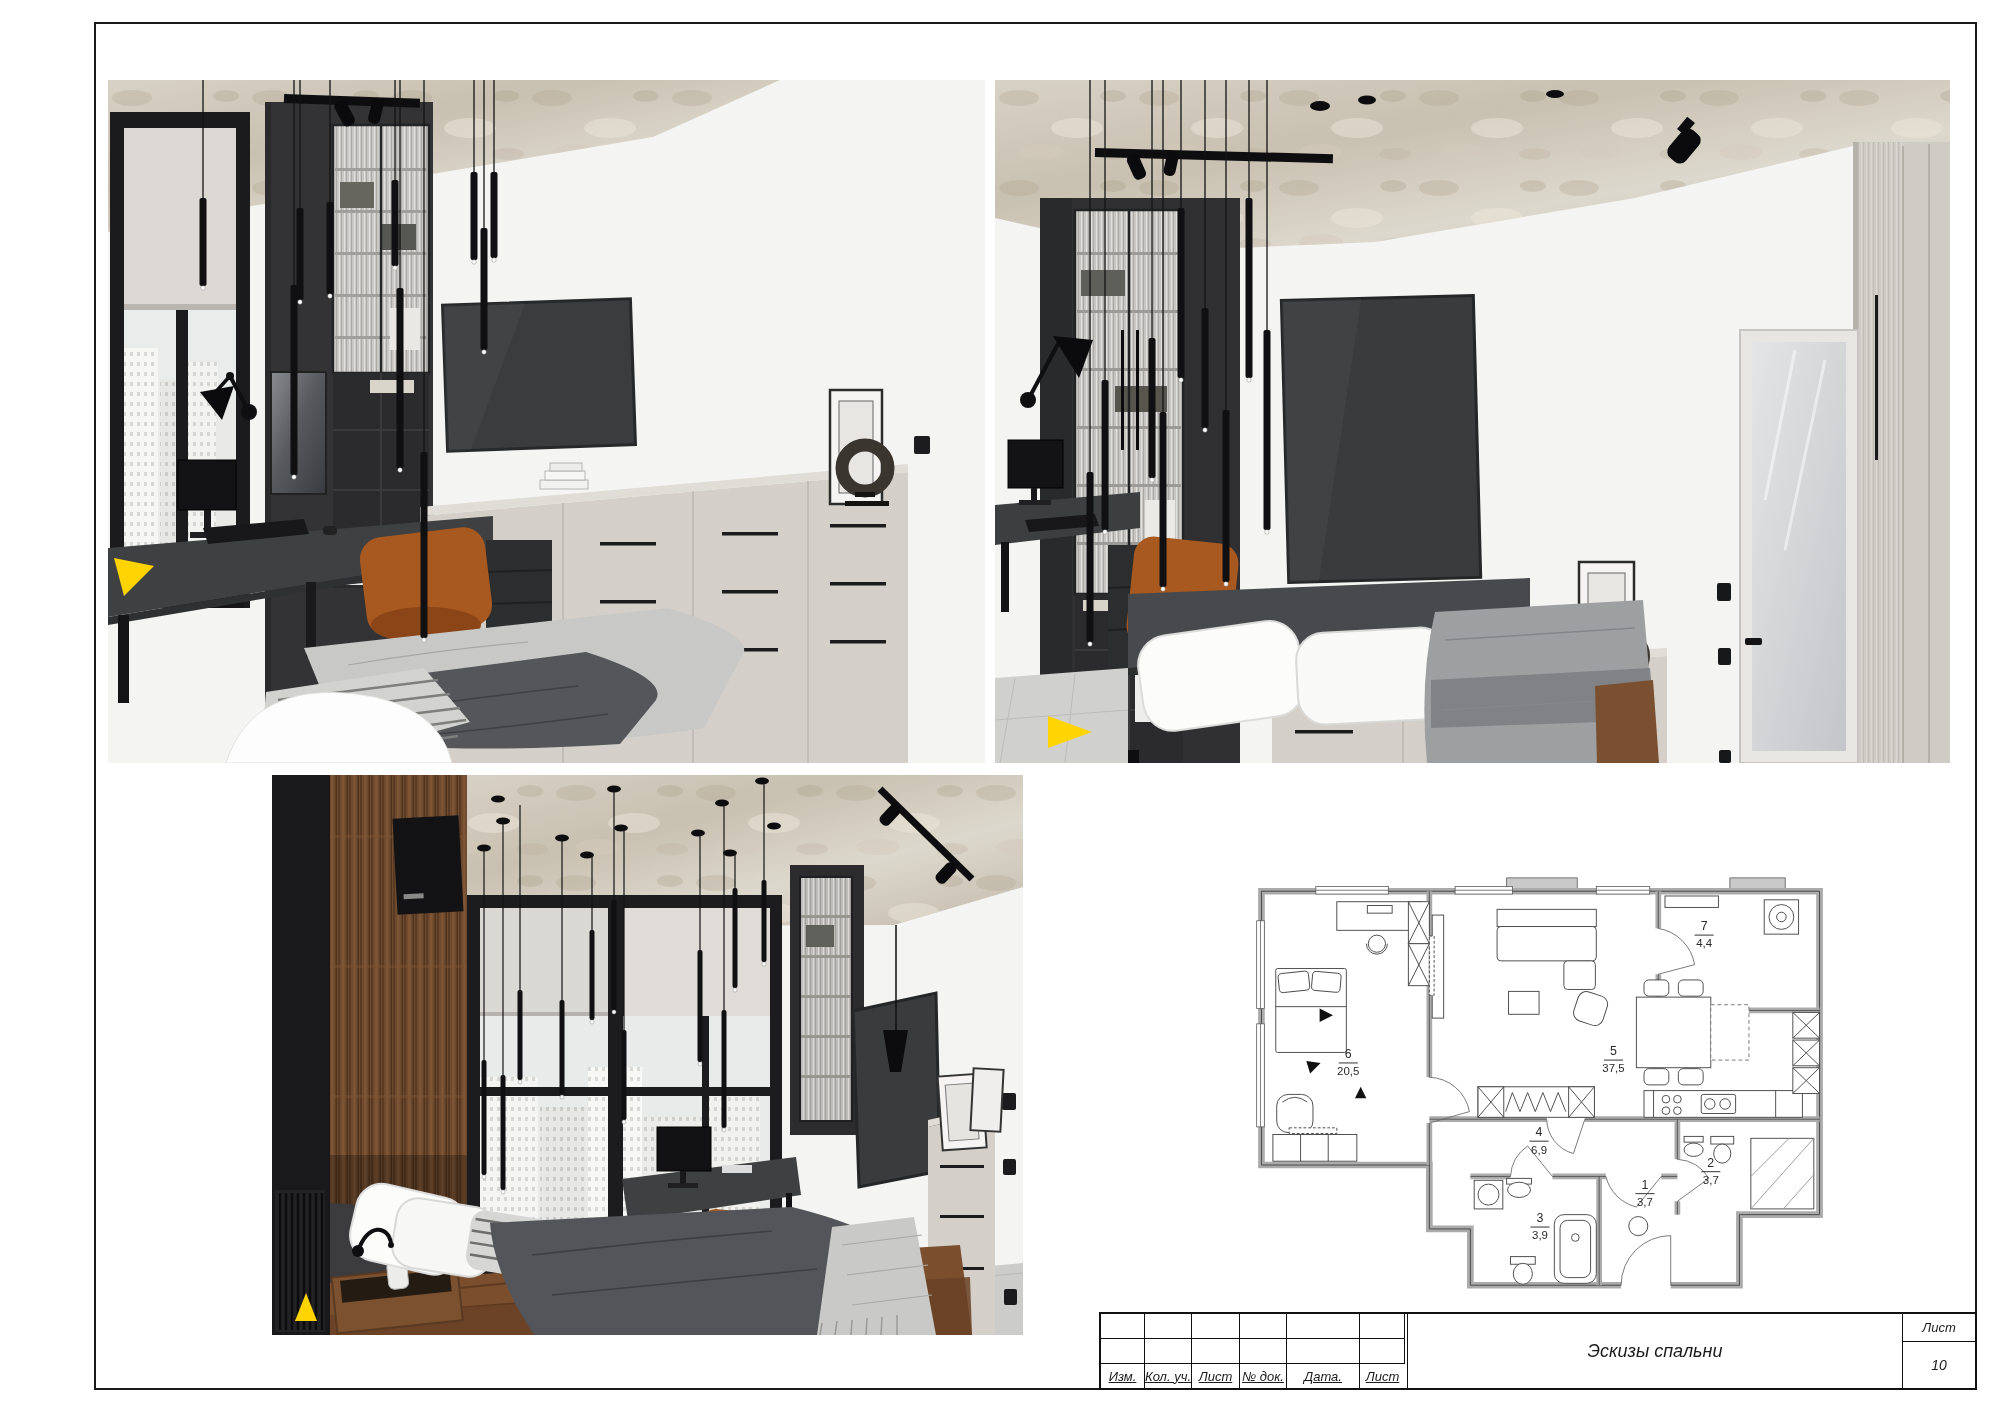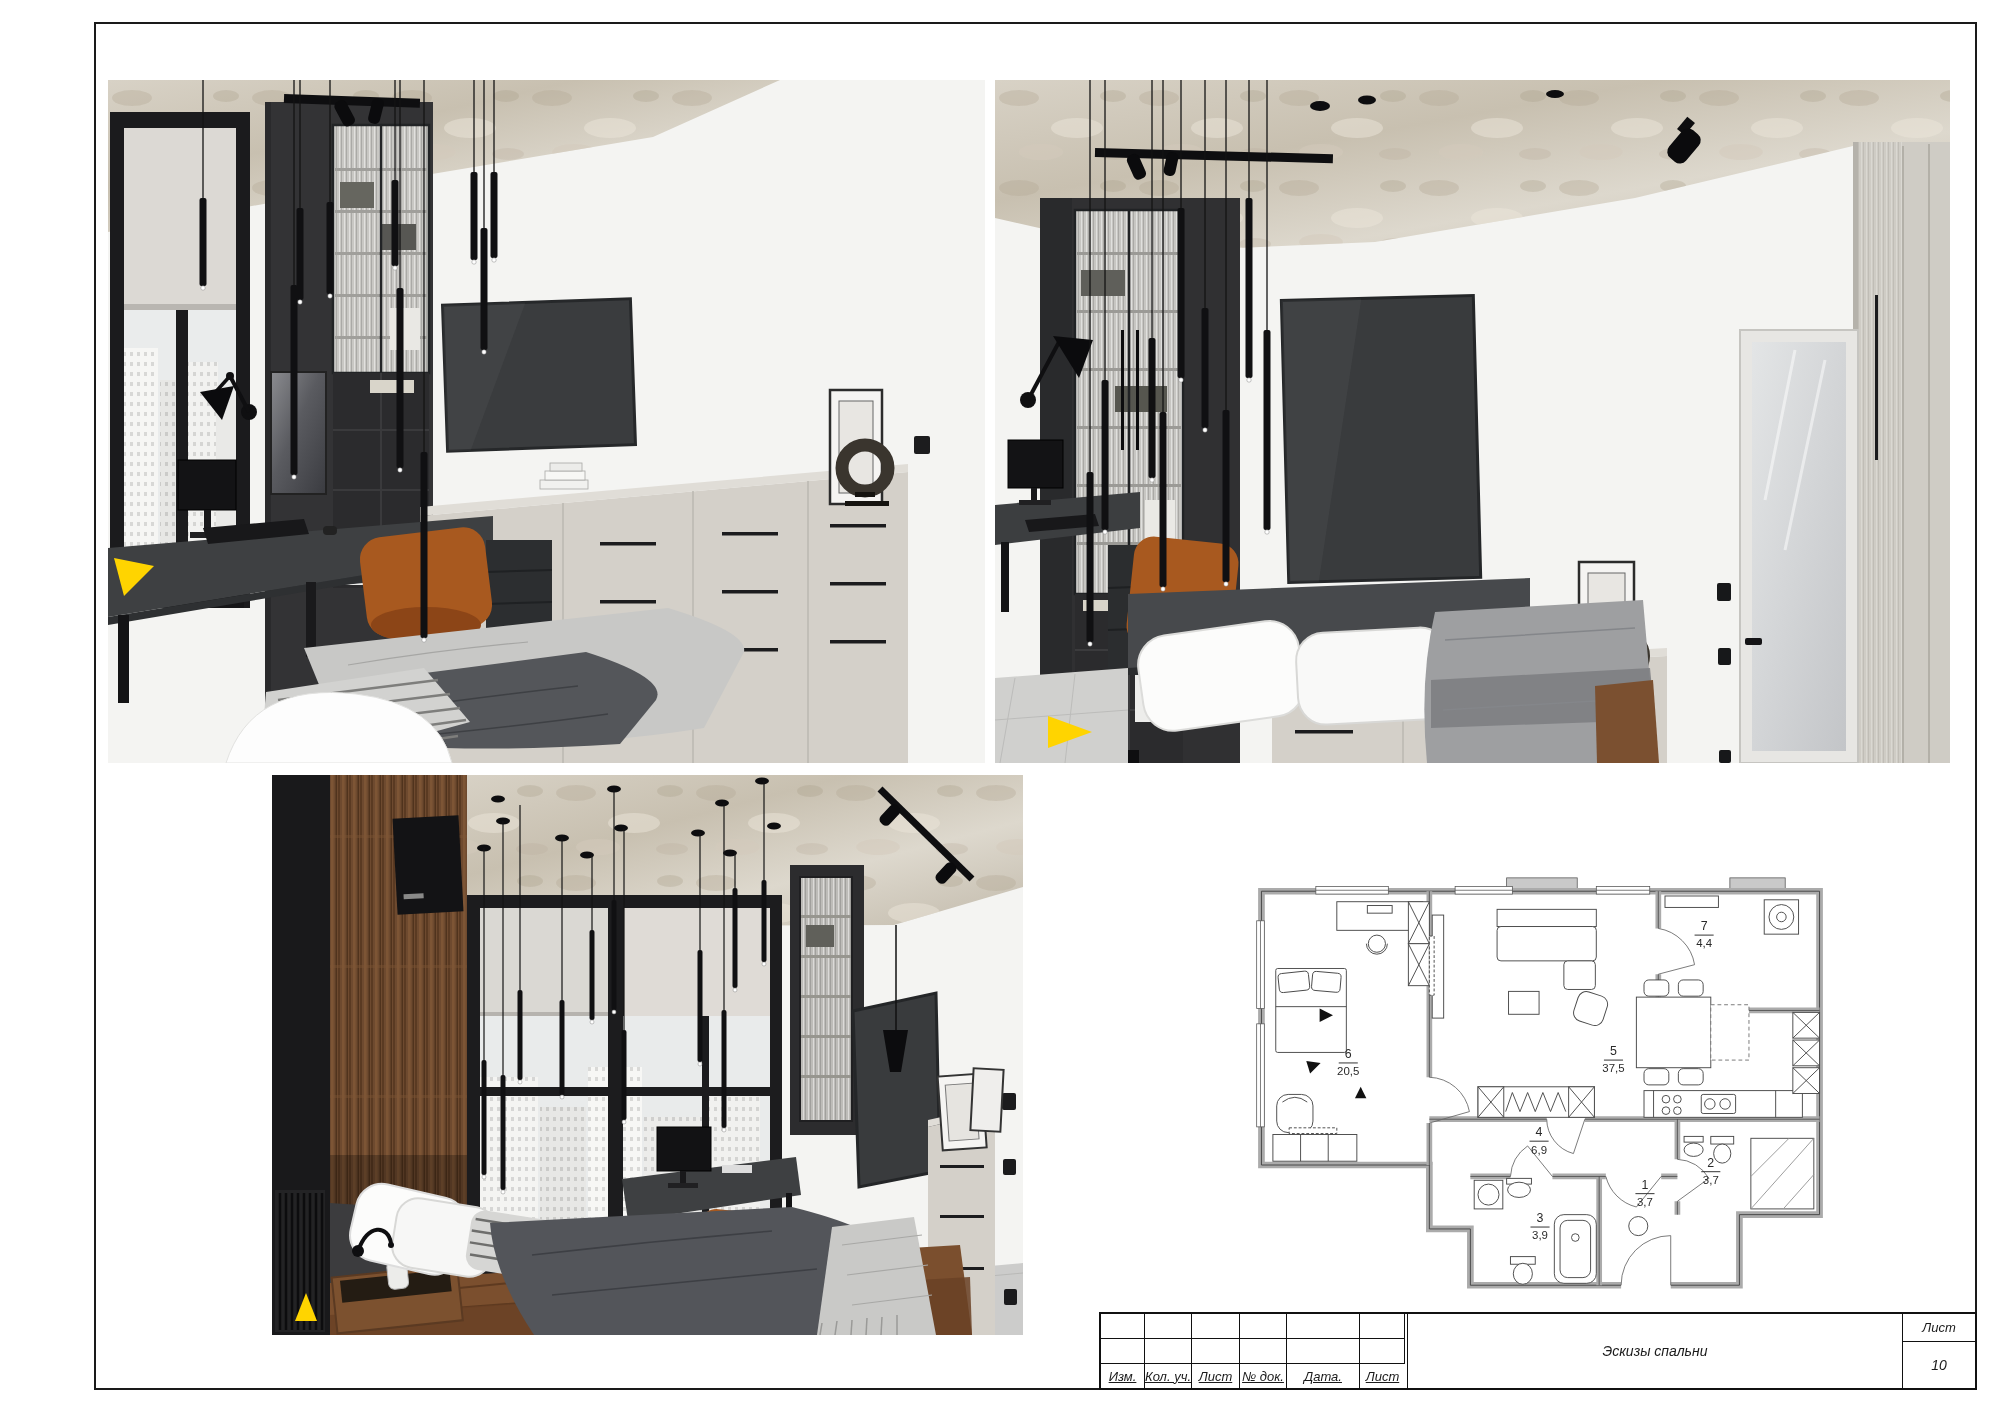--- a/index.html
+++ b/index.html
@@ -16,21 +16,21 @@
   .tb{position:absolute;left:1099px;top:1312px;width:878px;height:78px;
       border:2px solid #111;box-sizing:border-box;display:flex;background:#fff;
       font-style:italic;font-size:13px;}
   .tb-cols{width:306px;display:grid;
       grid-template-columns:44px 47px 48px 47px 73px 45px;
       grid-template-rows:25px 25px 1fr;}
   .tb-cols .c{border-right:1px solid #111;border-bottom:1px solid #111;
       display:flex;align-items:center;justify-content:center;}
   .tb-cols .c.last-row{border-bottom:none;text-decoration:underline;}
   .tb-title{flex:1;border-left:1px solid #111;display:flex;align-items:center;
-      justify-content:center;font-size:14px;}
+      justify-content:center;font-size:18px;}
   .tb-sheet{width:72px;border-left:1px solid #111;display:flex;flex-direction:column;}
   .tb-sheet .hd{height:27px;border-bottom:1px solid #111;display:flex;
       align-items:center;justify-content:center;}
   .tb-sheet .num{flex:1;display:flex;align-items:center;justify-content:center;font-size:14px;}
   text{font-family:"Liberation Sans", sans-serif;}
 </style>
 </head>
 <body>
 
 <svg style="position:absolute;width:0;height:0" aria-hidden="true">

